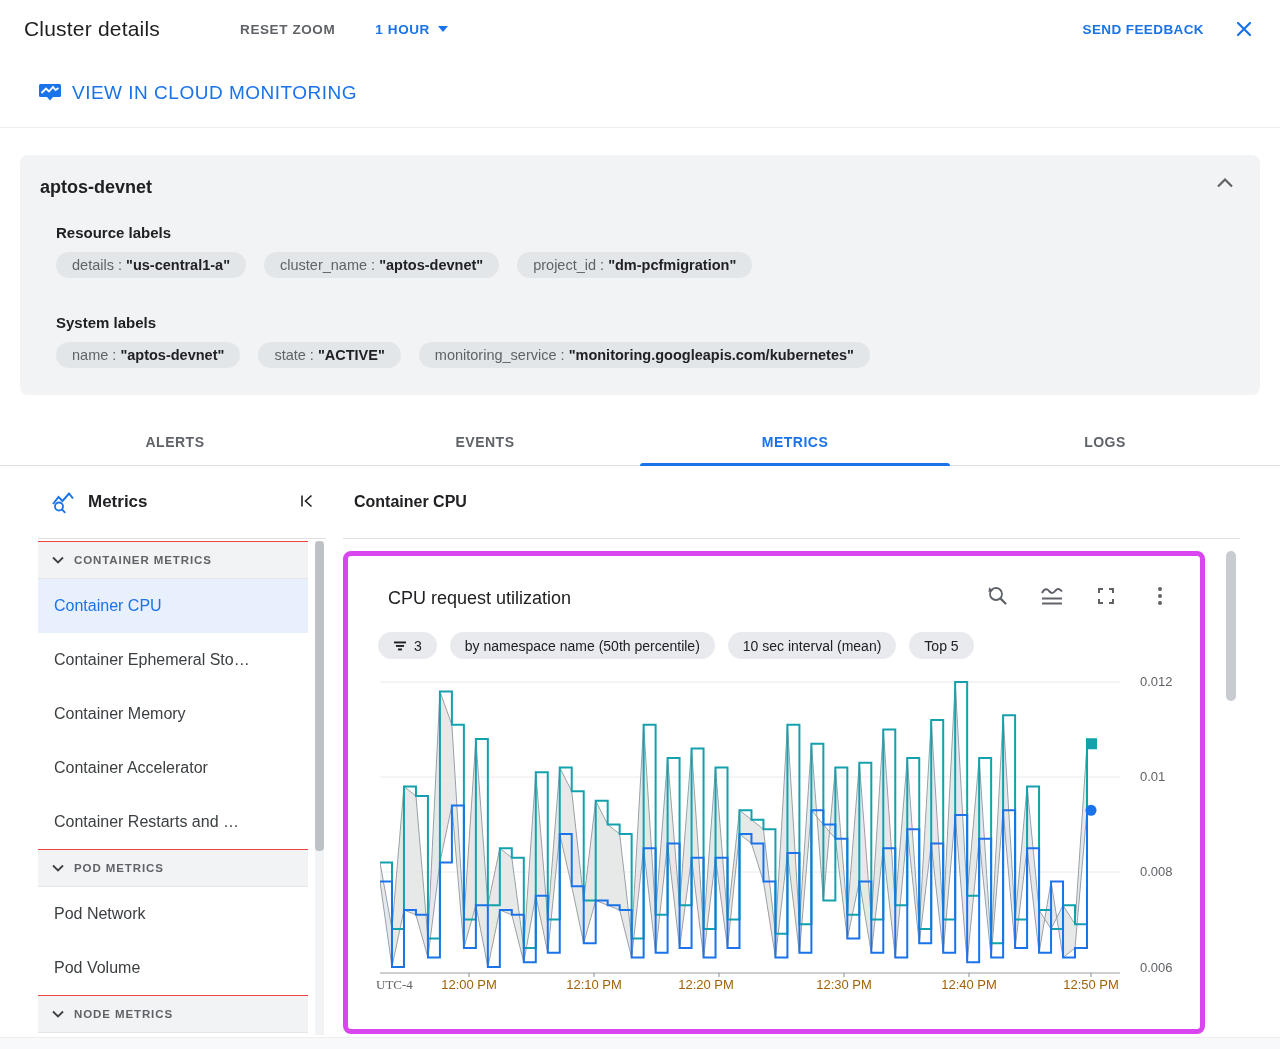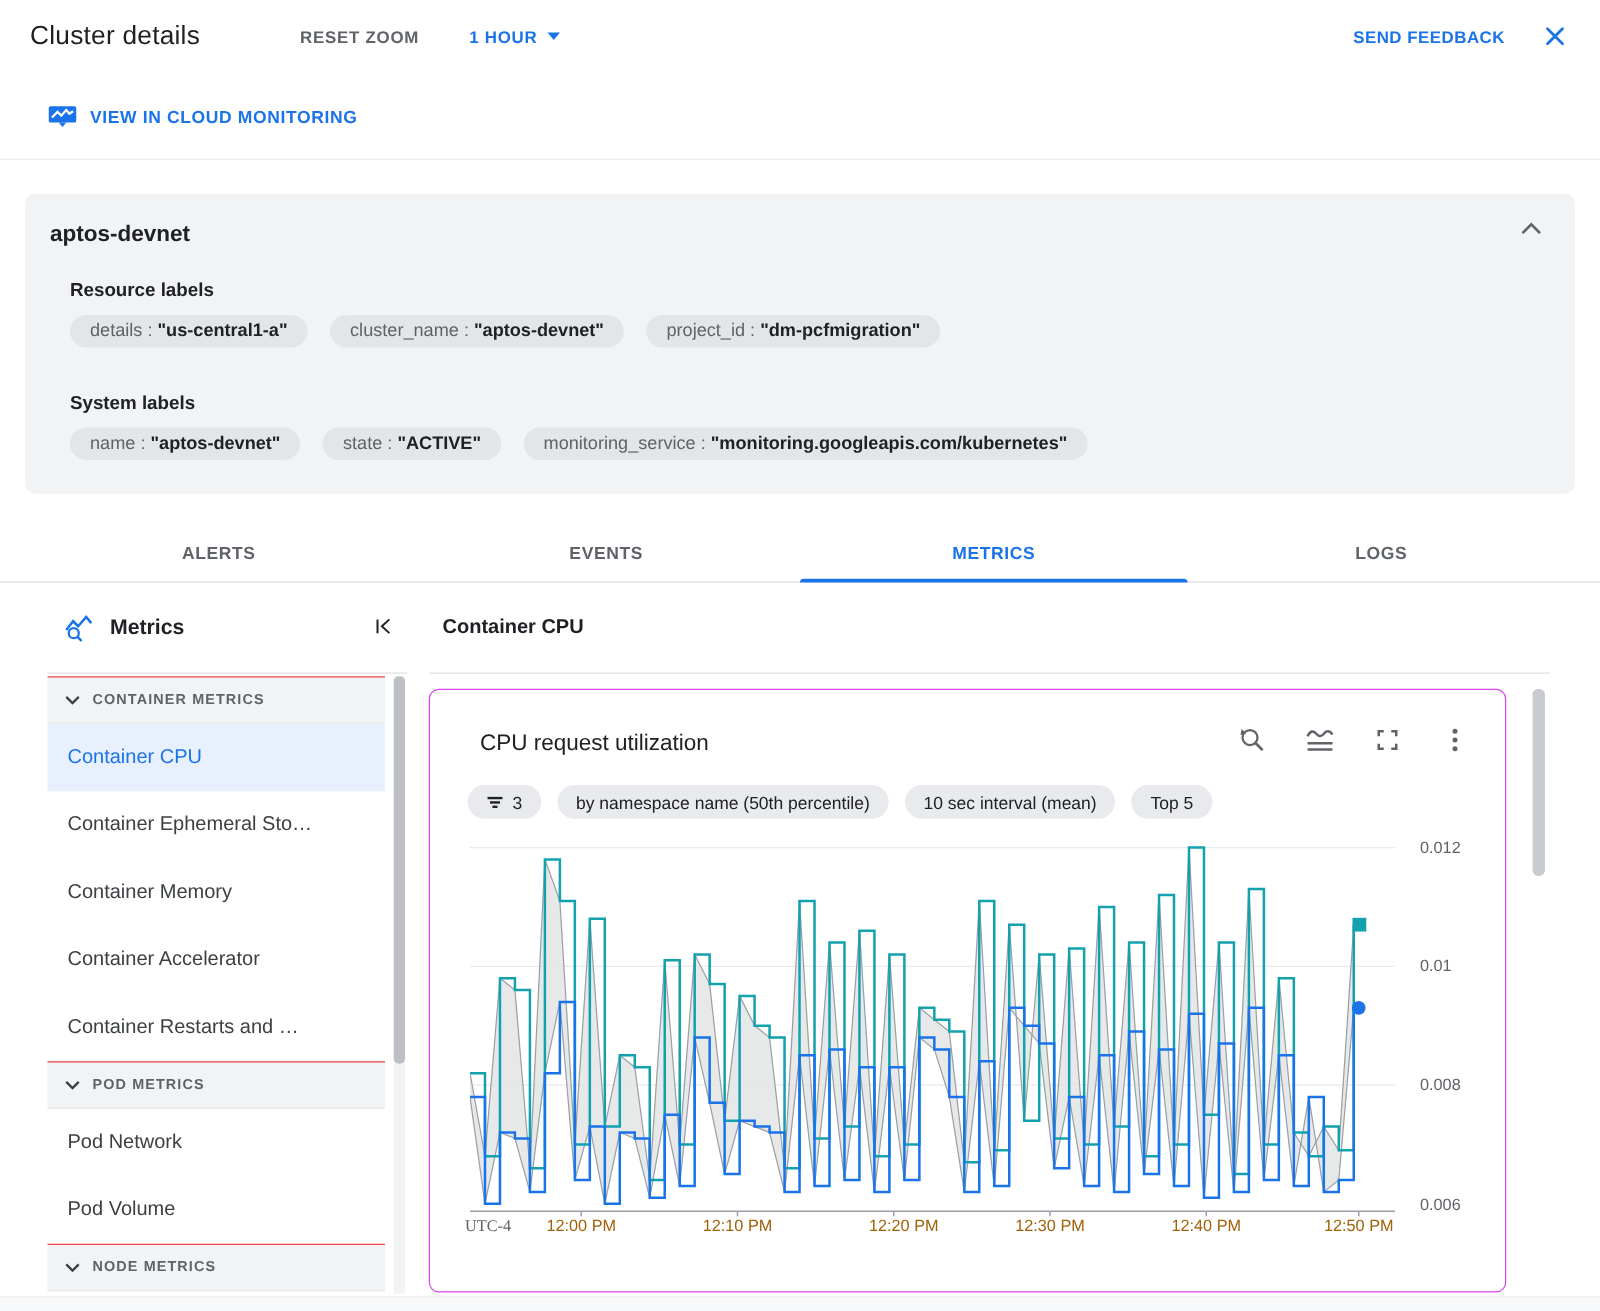--- a/index.html
+++ b/index.html
@@ -18,22 +18,22 @@
   .caret { width:0; height:0; border-left:5px solid transparent; border-right:5px solid transparent;
            border-top:6px solid #1a73e8; margin-left:8px; }
   .spacer { flex:1; }
   .feedbackbtn { margin-right:26px; letter-spacing:.4px; }
   .closebtn { background:none; border:none; cursor:pointer; width:28px; height:28px;
               display:flex; align-items:center; justify-content:center; }
 
   
   .linkrow { height:70px; display:flex; align-items:center; padding-left:38px;
              border-bottom:1px solid #ededed; }
-  .cmlink { display:flex; align-items:center; gap:10px; color:#1a73e8; font-size:14px;
-            font-weight:700; letter-spacing:.5px; text-decoration:none; cursor:pointer; }
+  .cmlink { display:flex; align-items:flex-start; gap:10px; color:#1a73e8; font-size:19px;
+            font-weight:400; letter-spacing:.5px; text-decoration:none; cursor:pointer; }
 
   
   .cluster-card { position:relative; margin:27px 20px 0; height:240px; background:#f1f3f4;
                   border-radius:8px; padding:22px 20px; }
   .cc-title { font-size:18px; font-weight:700; color:#202124; }
   .cc-collapse { position:absolute; right:26px; top:22px; background:none; border:none; cursor:pointer; }
   .lbl-title { font-size:15px; font-weight:700; color:#202124; margin:26px 0 0 16px; }
   .lbl-title.sys { margin-top:36px; }
   .chips { display:flex; gap:18px; margin:11px 0 0 16px; }
   .kv-chip { background:#e3e6e9; border-radius:14px; padding:5px 16px; font-size:14.5px;
@@ -66,21 +66,21 @@
              color:#3c4043; cursor:pointer; white-space:nowrap; overflow:hidden; }
   .sb-item.selected { background:#e8f0fe; color:#1a73e8; }
   .sb-scroll { position:absolute; left:315px; top:75px; width:9px; height:494px; background:#f1f3f4; }
   .sb-thumb { position:absolute; left:0; top:0; width:9px; height:310px; background:#bdc1c6; border-radius:4px; }
 
   
   .main-header { position:absolute; left:343px; right:40px; top:0; height:73px;
                  border-bottom:1px solid #e0e0e0; display:flex; align-items:center; padding-left:11px;
                  font-size:16px; font-weight:700; color:#202124; }
   .chart-card { position:absolute; left:343px; top:85px; width:862px; height:483px;
-                border:1px solid #d946ef; border-radius:8px; background:#fff; }
+                border:5px solid #d946ef; border-radius:8px; background:#fff; }
   .card-title { position:absolute; left:40px; top:32px; font-size:18px; font-weight:400; color:#202124; }
   .card-tools { position:absolute; right:28px; top:28px; display:flex; gap:30px; }
   .iconbtn { background:none; border:none; cursor:pointer; width:24px; height:24px;
              display:flex; align-items:center; justify-content:center; }
   .chip-row { position:absolute; left:30px; top:76px; display:flex; gap:13px; }
   .f-chip { height:27px; display:flex; align-items:center; gap:7px; background:#e8eaed;
             border-radius:14px; padding:0 15px; font-size:14px; color:#202124; border:none;
             cursor:pointer; font-family:inherit; }
   .plot-svg { position:absolute; left:32px; top:111px; }
   .ylab { position:absolute; left:792px; font-size:13px; color:#5f6368; }
@@ -279,21 +279,21 @@
         </svg>
 
       <div class="ylab" style="top:118px">0.012</div>
       <div class="ylab" style="top:213px">0.01</div>
       <div class="ylab" style="top:308px">0.008</div>
       <div class="ylab" style="top:404px">0.006</div>
 
       <div class="tzlab">UTC-4</div>
       <div class="xlab" style="left:81px">12:00 PM</div>
       <div class="xlab" style="left:206px">12:10 PM</div>
-      <div class="xlab" style="left:339px">12:20 PM</div>
+      <div class="xlab" style="left:318px">12:20 PM</div>
       <div class="xlab" style="left:456px">12:30 PM</div>
       <div class="xlab" style="left:581px">12:40 PM</div>
       <div class="xlab" style="left:703px">12:50 PM</div>
     </div>
 
     <div class="main-scroll"></div>
   </div>
 
   <div class="bottom-strip"></div>
 </div>

